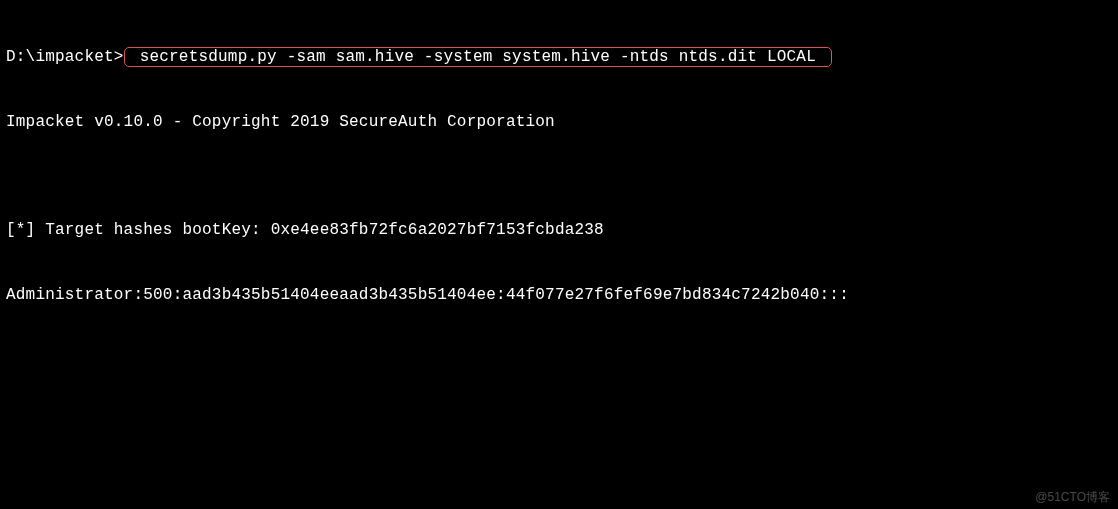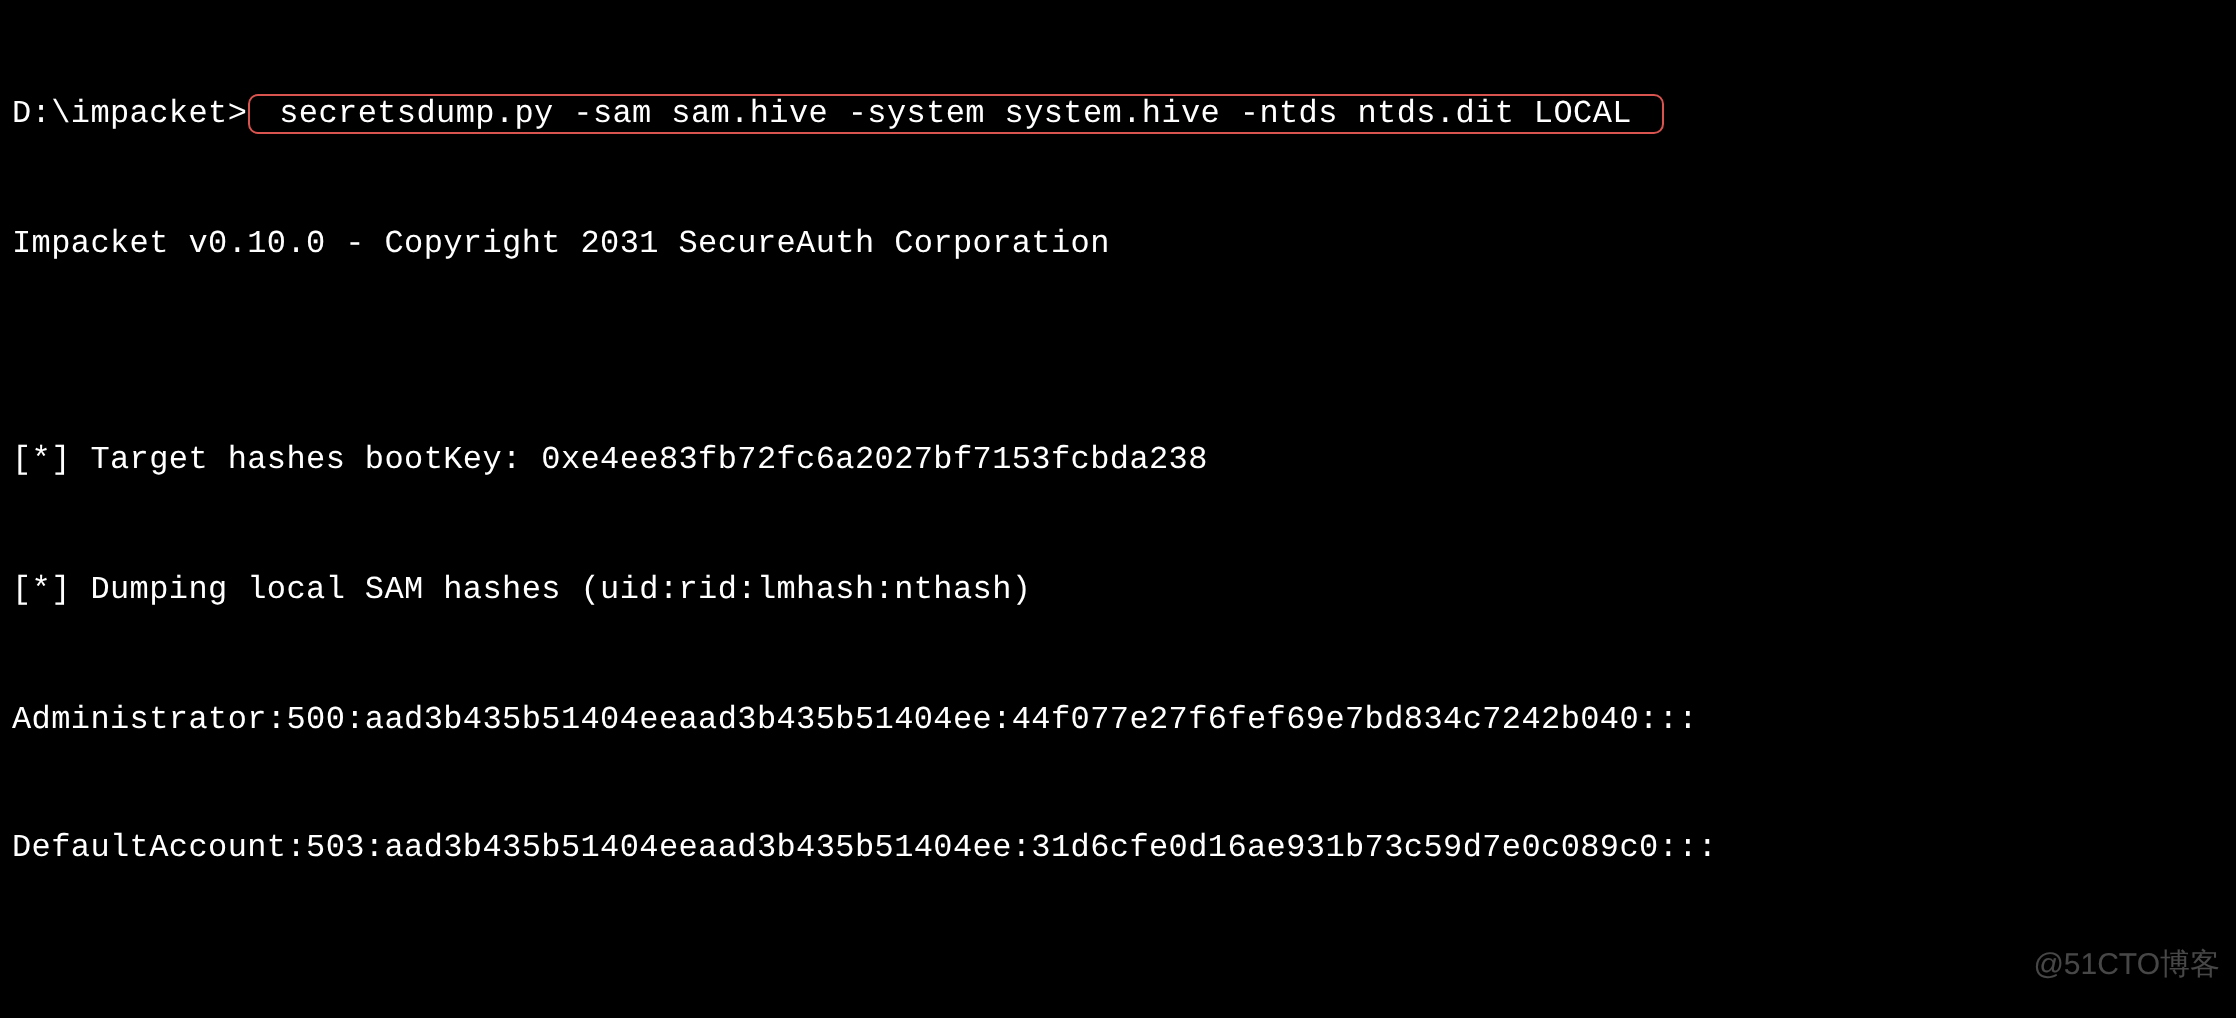--- a/index.html
+++ b/index.html
@@ -27,38 +27,36 @@
   }
   .cmd-highlight {
     border: 1px solid #d9534f;
     border-radius: 5px;
     padding: 0 15px;
     color: #fff;
   }
   .watermark {
     position: absolute;
     right: 8px;
-    bottom: 16px;
+    bottom: 4px;
     color: rgba(255,255,255,0.28);
-    font-size: 15px;
+    font-size: 12px;
     font-family: sans-serif;
     pointer-events: none;
   }
 </style>
 </head>
 <body>
 
 <div class="terminal">
   <span class="line prompt-line"><span>D:\impacket&gt;</span><span class="cmd-highlight">secretsdump.py -sam sam.hive -system system.hive -ntds ntds.dit LOCAL</span></span>
-  <span class="line">Impacket v0.10.0 - Copyright 2031 SecureAuth Corporation</span>
+  <span class="line">Impacket v0.10.0 - Copyright 2019 SecureAuth Corporation</span>
   <span class="line"></span>
   <span class="line">[*] Target hashes bootKey: 0xe4ee83fb72fc6a2027bf7153fcbda238</span>
-  <span class="line">[*] Dumping local SAM hashes (uid:rid:lmhash:nthash)</span>
   <span class="line">Administrator:500:aad3b435b51404eeaad3b435b51404ee:44f077e27f6fef69e7bd834c7242b040:::</span>
-  <span class="line">DefaultAccount:503:aad3b435b51404eeaad3b435b51404ee:31d6cfe0d16ae931b73c59d7e0c089c0:::</span>
   
   
   
   
   
   
   
   
   
   

